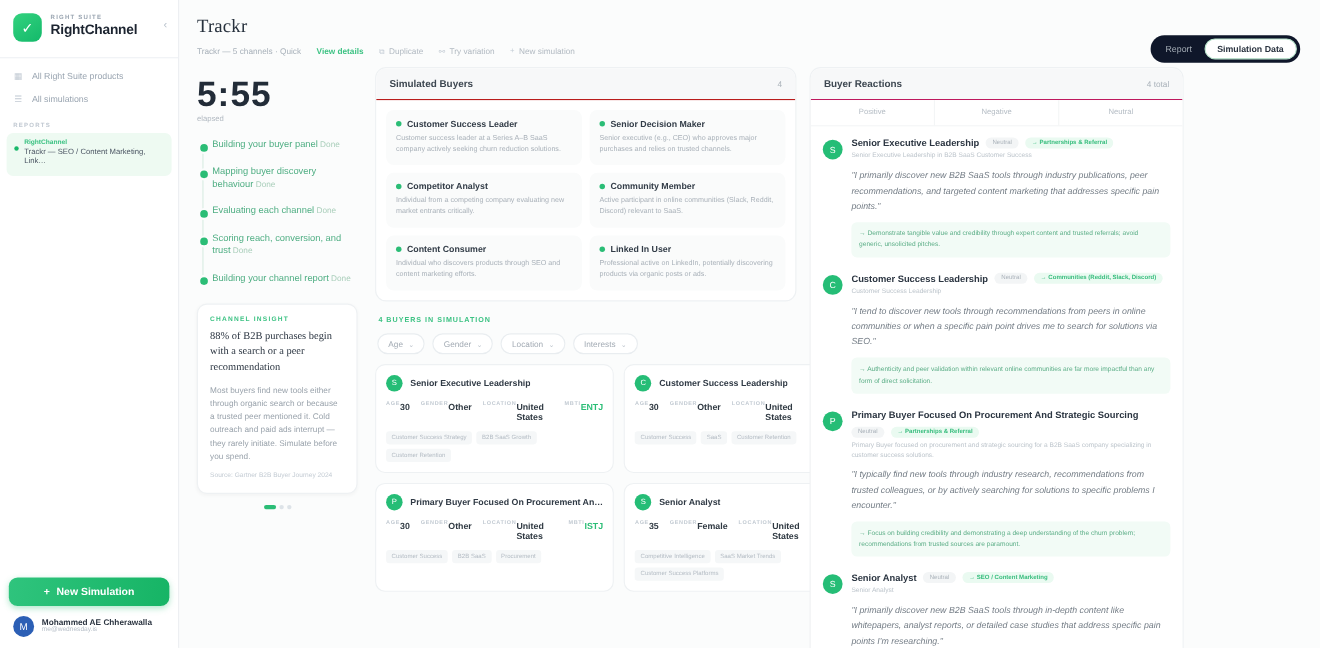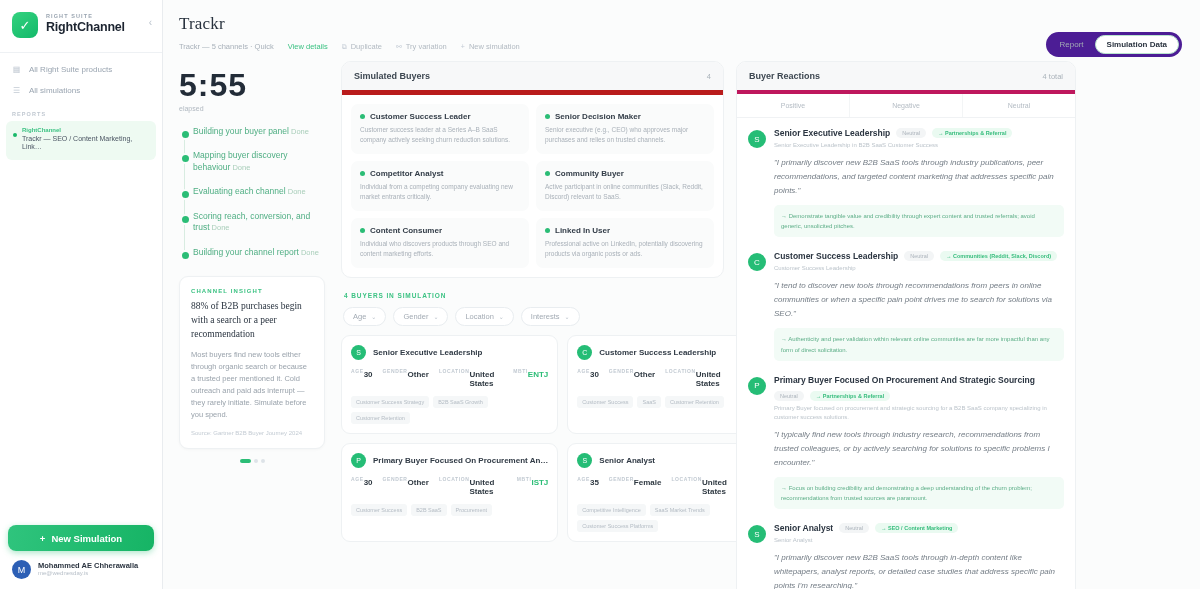--- a/index.html
+++ b/index.html
@@ -70,28 +70,28 @@
   }
   .user-name { font-size:7.5px; font-weight:700; color:#2b3440; line-height:1.2;}
   .user-mail { font-size:6px; color:#b7bfc8; line-height:1.2; }
 
   
   .main { flex:1; height:589px; display:flex; flex-direction:column; background:#fbfcfc; position:relative;}
   .topbar { padding:14px 16px 4px 16px; }
   .page-title { font-family:"Liberation Serif", serif; font-size:17px; font-weight:400; color:#27313d; letter-spacing:.2px;}
   .crumbs { display:flex; align-items:center; gap:14px; margin-top:8px; font-size:7.5px; color:#a8b1ba; }
   .crumb-static { color:#a8b1ba; }
-  .crumb-link { color:#3cc283; font-weight:400; cursor:pointer; }
+  .crumb-link { color:#3cc283; font-weight:700; cursor:pointer; }
   .crumb-action { display:flex; align-items:center; gap:4px; color:#b2bac2; cursor:pointer; }
   .crumb-action .ca-ico { font-size:7px; color:#c3cbd4; }
 
   .toggle-wrap {
     position:absolute; right:18px; top:32px;
     display:flex; align-items:center; gap:0px;
-    background:#4c1d95; border-radius:13px; padding:3px;
+    background:#0f172a; border-radius:13px; padding:3px;
   }
   .tg { font-size:8px; padding:4px 11px; border-radius:11px; cursor:pointer; color:#a3acb5; }
   .tg.active { background:#ffffff; color:#2b3440; border:1px solid #b9e6cd; font-weight:600;}
 
   .content { flex:1; display:flex; gap:0; padding:6px 0 0 0; overflow:hidden; }
 
   
   .col-left { width:172px; padding:6px 10px 0 16px; }
   .timer { font-size:32px; font-weight:700; letter-spacing:1px; color:#222c38; }
   .timer-sub { font-size:7px; color:#b0b8c0; margin-top:1px; }
@@ -119,21 +119,21 @@
   .insight-src { font-size:6px; color:#c3cbd3; margin-top:9px; }
   .dots { display:flex; gap:3px; justify-content:center; margin-top:10px; align-items:center;}
   .dot { width:4px; height:4px; border-radius:2px; background:#dde3e8; }
   .dot.active { width:11px; background:#2bbd76; }
 
   
   .col-mid { width:395px; padding:0 6px 0 6px; }
   .panel { background:#ffffff; border:1px solid #eef1f3; border-radius:10px; overflow:hidden; }
   .panel-head {
     display:flex; align-items:center; justify-content:space-between;
-    padding:9px 12px; background:#f7f8f9; border-bottom:5px solid #b91c1c;
+    padding:9px 12px; background:#f7f8f9; border-bottom:1px solid #b91c1c;
   }
   .panel-title { font-size:9px; font-weight:600; color:#3d4751; }
   .panel-count { font-size:7.5px; color:#aab2ba; }
   .persona-grid { display:grid; grid-template-columns:1fr 1fr; gap:7px; padding:9px; }
   .persona-card { background:#fafbfb; border-radius:7px; padding:8px 9px 9px 9px; }
   .p-name { font-size:8px; font-weight:600; color:#333d48; display:flex; align-items:center; gap:5px;}
   .p-dot { width:5px; height:5px; border-radius:50%; background:#2bbd76; flex:0 0 auto;}
   .p-desc { font-size:6.5px; line-height:1.55; color:#a9b1b9; margin-top:4px; }
 
   .buyers-label { font-size:6.5px; letter-spacing:.9px; font-weight:700; color:#3cc283; margin:14px 0 8px 3px;}
@@ -160,21 +160,21 @@
   .b-fval.mbti { color:#2bbd76; }
   .b-tags { display:flex; flex-wrap:wrap; gap:4px; margin-top:8px; }
   .b-tag {
     font-size:5.5px; color:#b4bcc4; background:#f5f7f8; border-radius:3px; padding:3px 5px;
   }
 
   
   .col-right { width:360px; padding:0 14px 0 6px; }
   .react-head {
     display:flex; align-items:center; justify-content:space-between;
-    padding:9px 12px; background:#f7f8f9; border-bottom:4px solid #be185d;
+    padding:9px 12px; background:#f7f8f9; border-bottom:1px solid #be185d;
   }
   .react-tabs { display:flex; border-bottom:1px solid #f0f2f4; background:#fff;}
   .react-tab {
     flex:1; text-align:center; font-size:7px; color:#b4bcc4; padding:8px 0; cursor:pointer;
     border-right:1px solid #f3f5f6;
   }
   .react-tab:last-child { border-right:none; }
   .react-body { padding:10px 11px 8px 11px; background:#fff; }
   .reaction { display:flex; gap:8px; margin-bottom:14px; }
   .r-avatar {
@@ -323,21 +323,21 @@
               <div class="persona-card">
                 <div class="p-name">
                   <span class="p-dot"></span>
                   <span>Competitor Analyst</span>
                 </div>
                 <div class="p-desc">Individual from a competing company evaluating new market entrants critically.</div>
               </div>
               <div class="persona-card">
                 <div class="p-name">
                   <span class="p-dot"></span>
-                  <span>Community Buyer</span>
+                  <span>Community Member</span>
                 </div>
                 <div class="p-desc">Active participant in online communities (Slack, Reddit, Discord) relevant to SaaS.</div>
               </div>
               <div class="persona-card">
                 <div class="p-name">
                   <span class="p-dot"></span>
                   <span>Content Consumer</span>
                 </div>
                 <div class="p-desc">Individual who discovers products through SEO and content marketing efforts.</div>
               </div>

